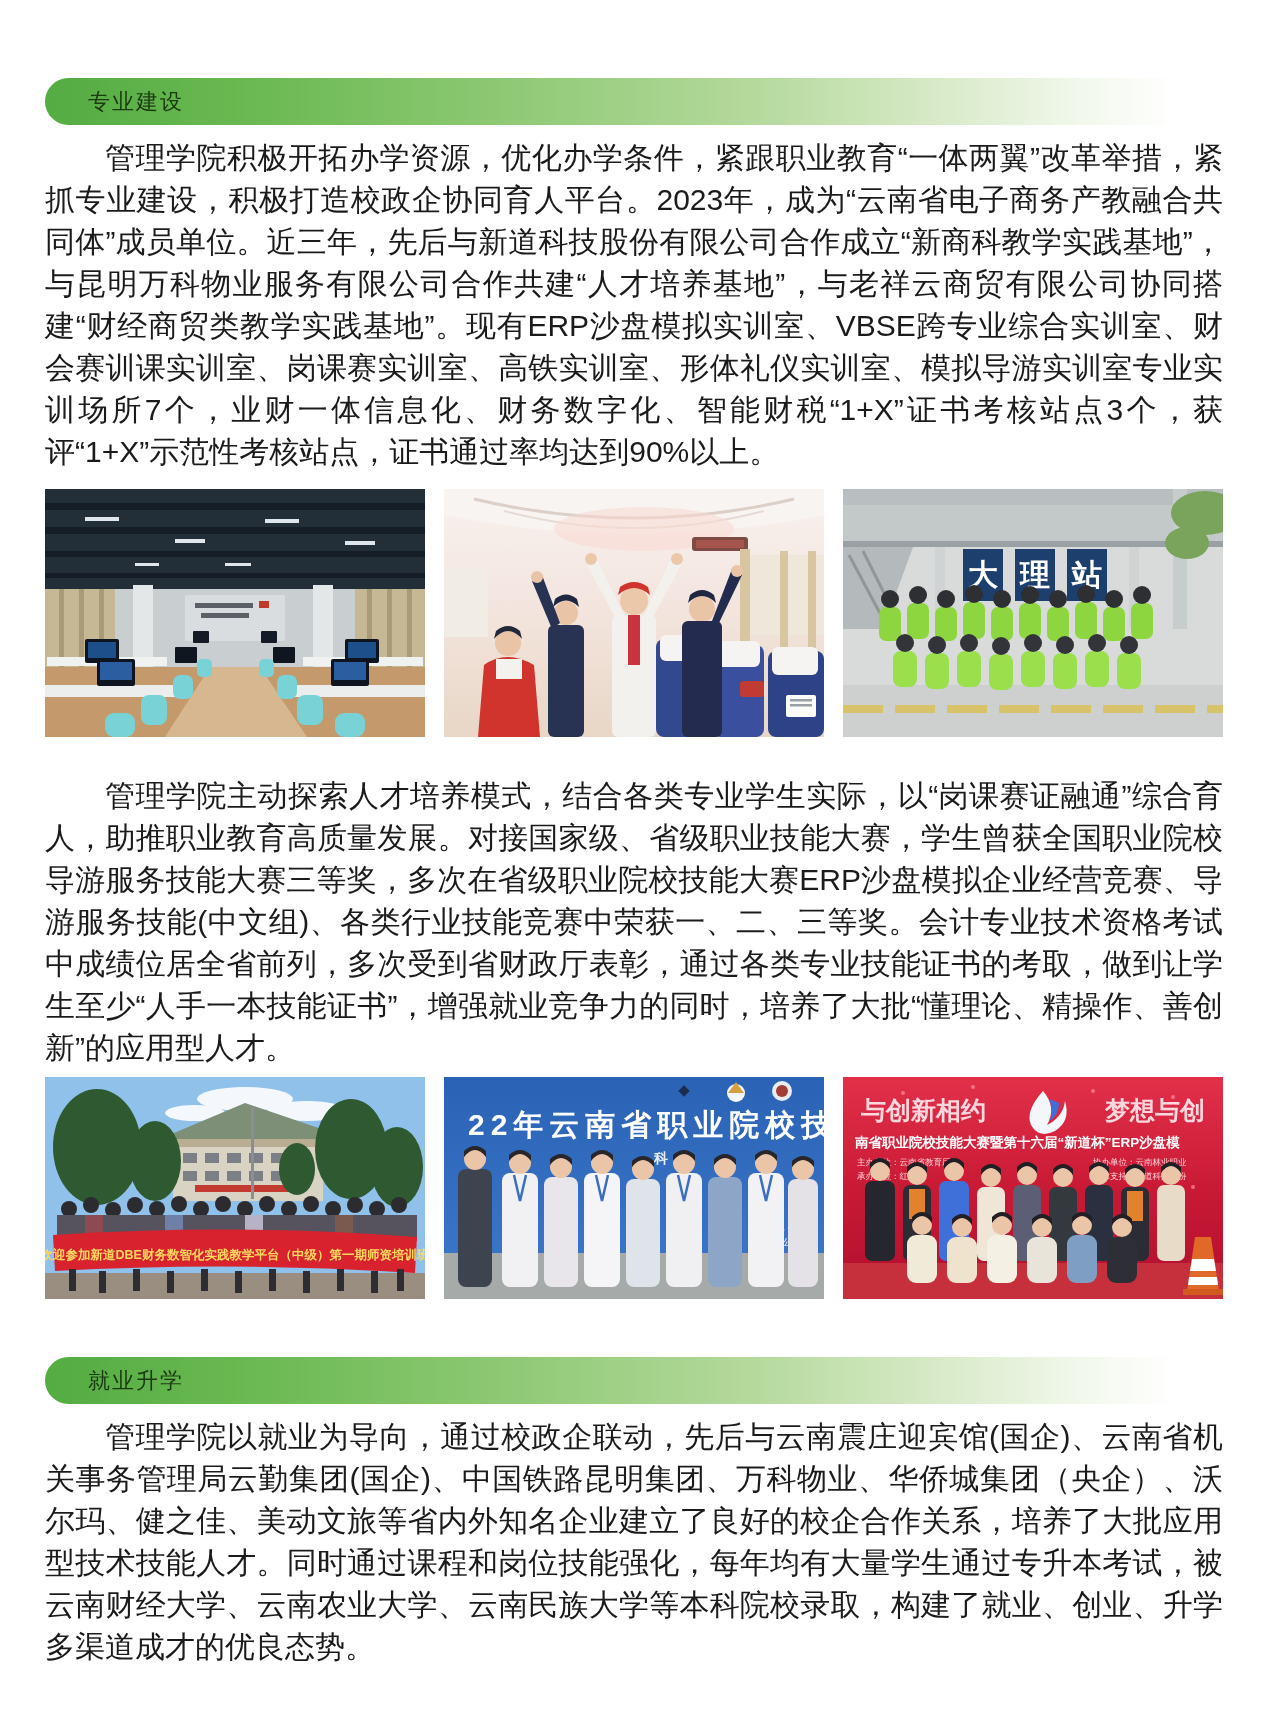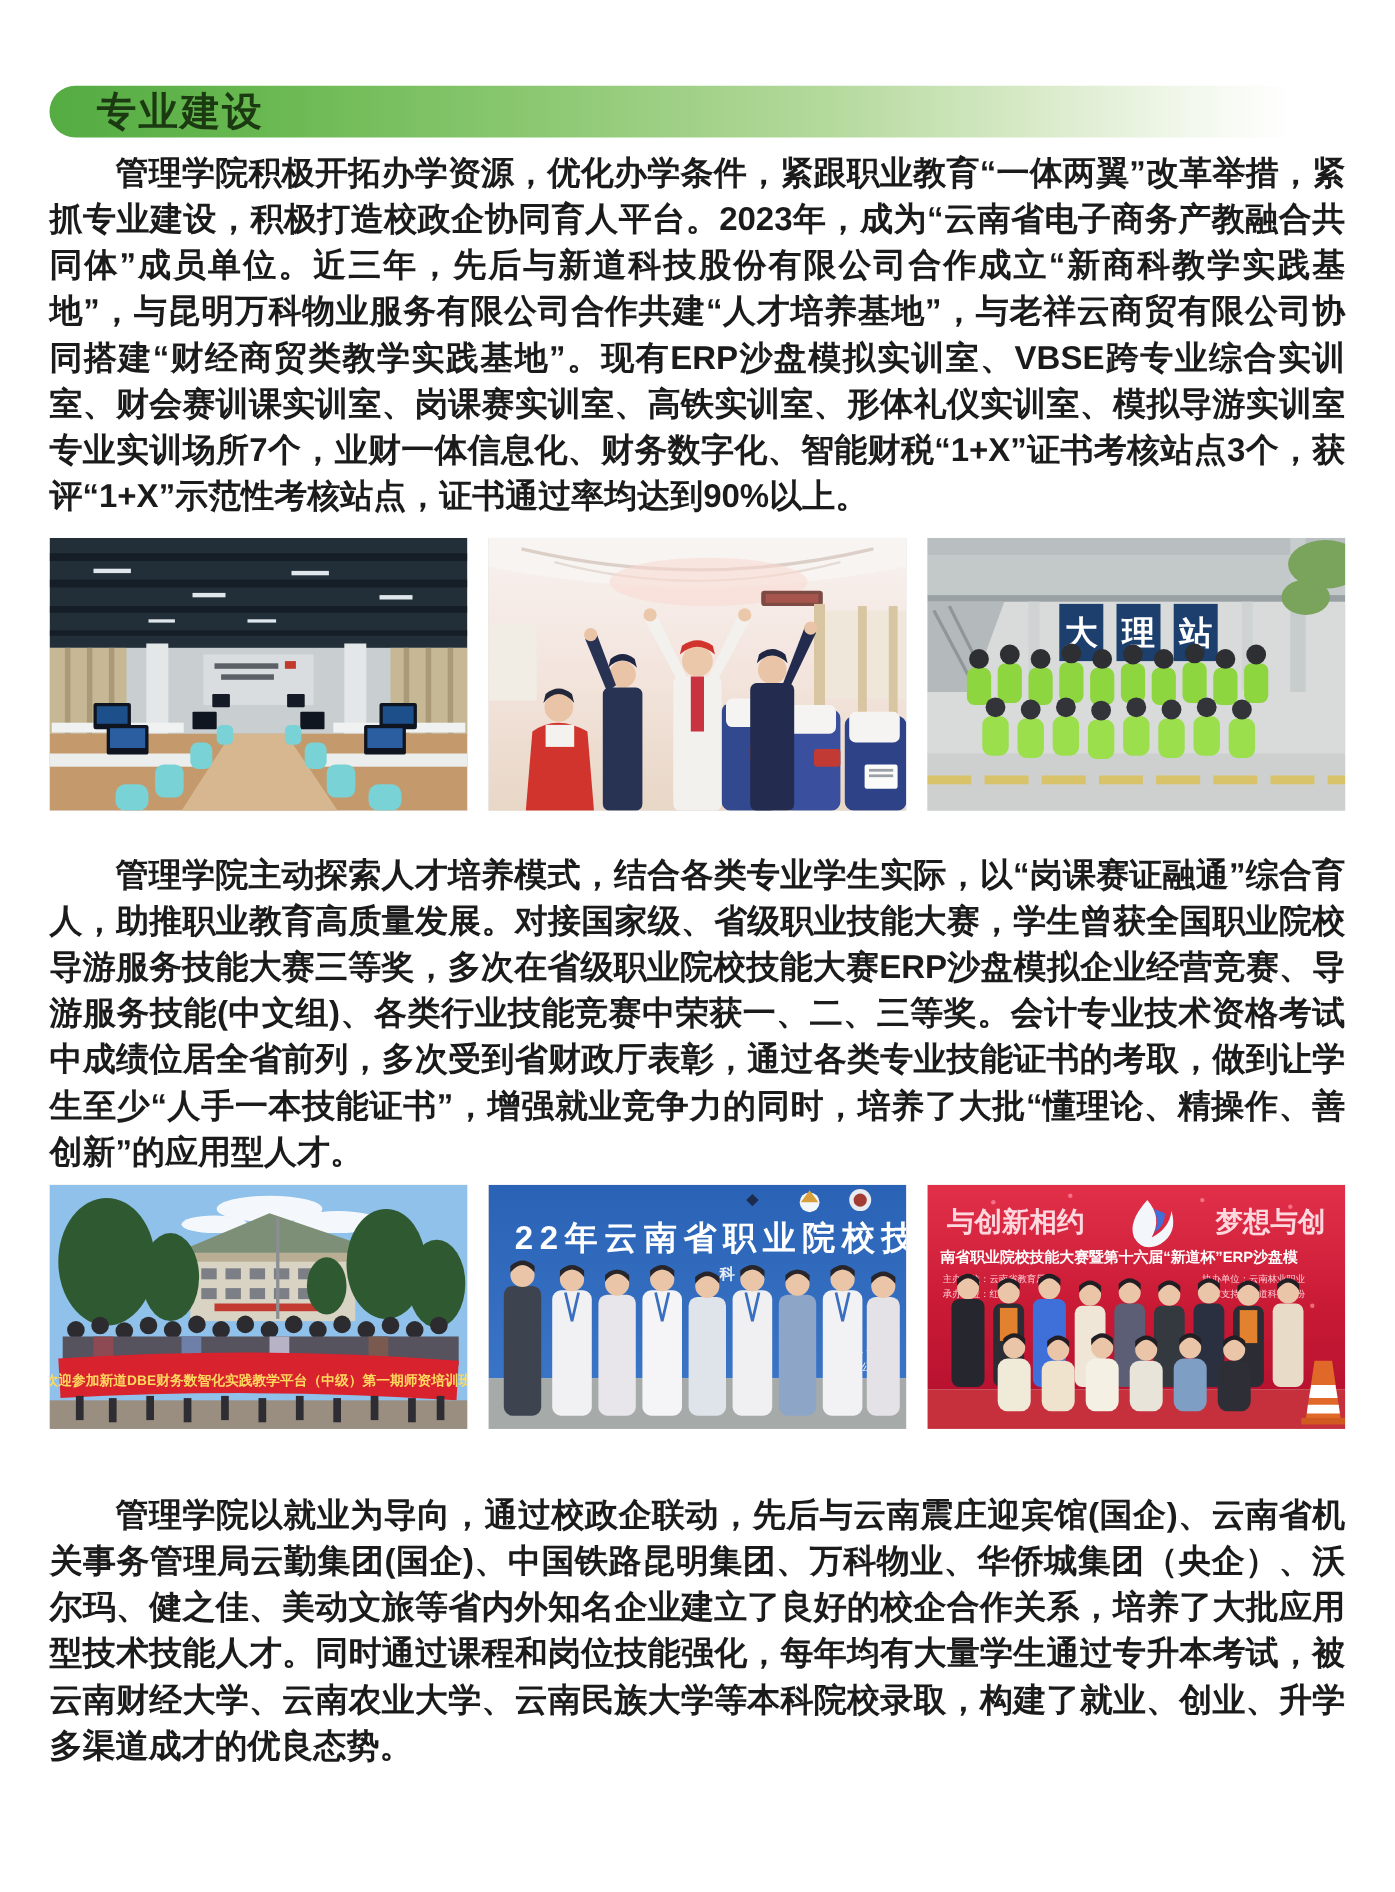--- a/index.html
+++ b/index.html
@@ -7,26 +7,26 @@
     width:1268px;height:1720px;box-sizing:border-box;
     padding:78px 45px 0 45px;background:#ffffff;overflow:hidden;
     font-family:"Liberation Sans","DejaVu Sans",sans-serif;
   }
   .pill{
     height:47px;border-radius:24px;
     background:linear-gradient(90deg,#54ac42 0%,#68b850 16%,#8cc872 38%,#b4d99c 60%,#d8eac8 76%,#f2f8ec 88%,#ffffff 96%);
     display:flex;align-items:center;
   }
   .pill-title{
-    font-size:36px;font-weight:700;color:#1c3a12;
+    font-size:22px;font-weight:400;color:#1c3a12;
     padding-left:43px;letter-spacing:2px;line-height:47px;
   }
   .para{
     margin:12px 0 0 0;font-size:30px;line-height:42px;color:#1b1b1b;
-    text-align:justify;text-indent:2em;font-weight:700;
+    text-align:justify;text-indent:2em;font-weight:400;
     font-family:"Liberation Sans","DejaVu Sans",sans-serif;
   }
   .photo-row{display:flex;gap:19px;}
   .photo-row.row1{margin-top:16px;margin-bottom:38px;height:248px;}
   .photo-row.row2{margin-top:8px;margin-bottom:58px;height:222px;}
   .photo{flex:0 0 380px;height:100%;overflow:hidden;margin:0;background:#dddddd;}
   .photo svg{display:block;width:100%;height:100%;}
   .sec3{margin-top:0;}
   text{font-family:"Liberation Sans","DejaVu Sans",sans-serif;}
 </style>
@@ -521,15 +521,18 @@
         <g>
           <polygon points="352,160 368,160 376,214 344,214" fill="#e06828"></polygon>
           <polygon points="349,182 371,182 373,194 347,194" fill="#ffffff"></polygon>
           <polygon points="346,200 374,200 375,208 345,208" fill="#ffffff"></polygon>
           <rect x="340" y="212" width="40" height="6" fill="#d05a20"></rect>
         </g>
       </svg>
     </figure>
   </div>
 
+  <div class="pill sec3">
+    <span class="pill-title">就业升学</span>
+  </div>
   <p class="para">管理学院以就业为导向，通过校政企联动，先后与云南震庄迎宾馆(国企)、云南省机关事务管理局云勤集团(国企)、中国铁路昆明集团、万科物业、华侨城集团（央企）、沃尔玛、健之佳、美动文旅等省内外知名企业建立了良好的校企合作关系，培养了大批应用型技术技能人才。同时通过课程和岗位技能强化，每年均有大量学生通过专升本考试，被云南财经大学、云南农业大学、云南民族大学等本科院校录取，构建了就业、创业、升学多渠道成才的优良态势。</p>
 
 </div>
 
 </body></html>

